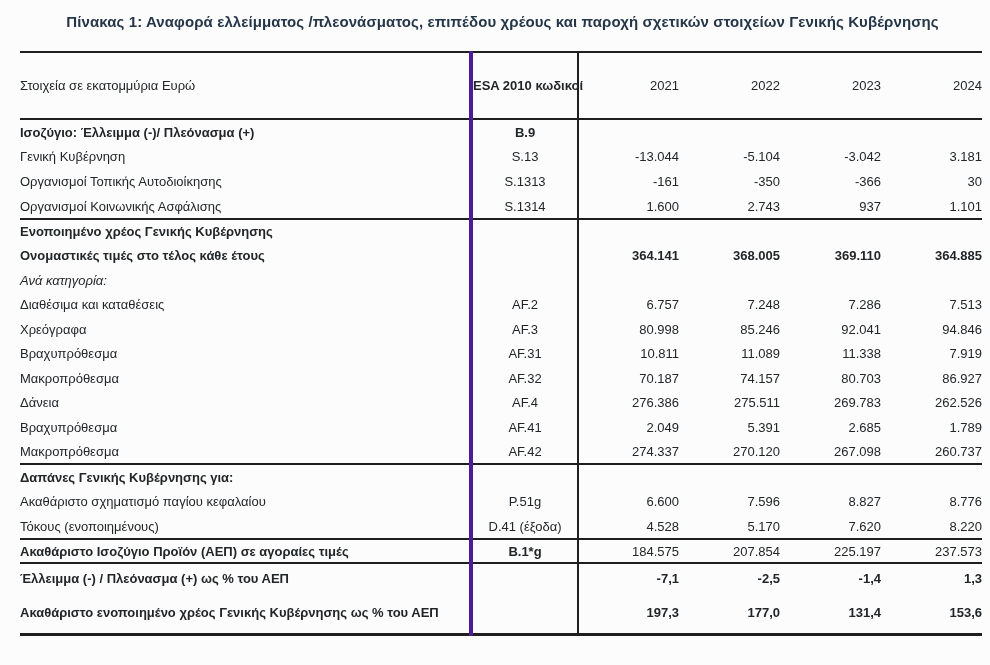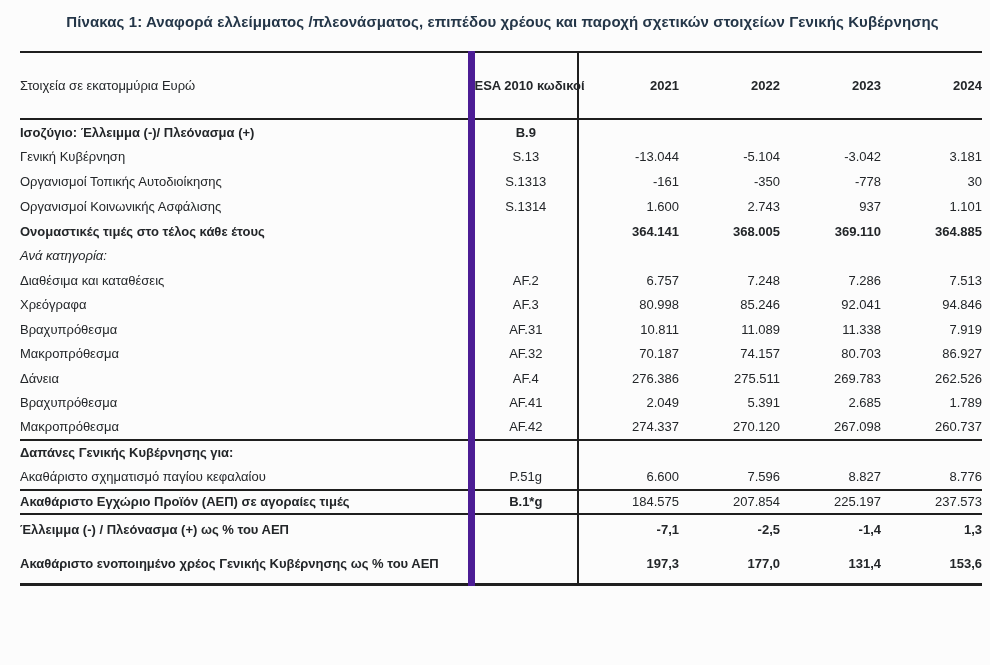--- a/index.html
+++ b/index.html
@@ -41,27 +41,27 @@
     text-align:left;font-weight:normal;
     padding-left:8px;padding-top:12px;
     font-size:13.5px;
   }
   th.code-hdr{
     font-weight:bold;text-align:center;
     white-space:pre-line;line-height:17px;
     font-size:13.5px;
   }
   th.year{
-    font-weight:bold;text-align:right;
+    font-weight:normal;text-align:right;
     padding-right:16px;padding-bottom:14px;
     font-size:13.5px;
   }
 
   .col-code{
-    border-left:7px solid #4c1d95;
+    border-left:4px solid #4c1d95;
     border-right:2px solid #1f1f1f;
     text-align:center;
   }
   td.col-label{text-align:left;}
   td.val{text-align:right;padding-right:16px;}
 
   tr.section-start td{border-top:2px solid #1f1f1f;}
 
   .ind-0{padding-left:8px;}
   .ind-1{padding-left:38px;}
@@ -120,30 +120,38 @@
           <td class="val">-13.044</td>
           <td class="val">-5.104</td>
           <td class="val">-3.042</td>
           <td class="val">3.181</td>
         </tr>
         <tr class="g-balance">
           <td class="col-label ind-1">Οργανισμοί Τοπικής Αυτοδιοίκησης</td>
           <td class="col-code">S.1313</td>
           <td class="val">-161</td>
           <td class="val">-350</td>
-          <td class="val">-778</td>
+          <td class="val">-366</td>
           <td class="val">30</td>
         </tr>
         <tr class="g-balance">
           <td class="col-label ind-1">Οργανισμοί Κοινωνικής Ασφάλισης</td>
           <td class="col-code">S.1314</td>
           <td class="val">1.600</td>
           <td class="val">2.743</td>
           <td class="val">937</td>
           <td class="val">1.101</td>
+        </tr>
+        <tr class="g-debt section-start">
+          <td class="col-label ind-0 lbl-bold">Ενοποιημένο χρέος Γενικής Κυβέρνησης</td>
+          <td class="col-code"></td>
+          <td class="val"></td>
+          <td class="val"></td>
+          <td class="val"></td>
+          <td class="val"></td>
         </tr>
         <tr class="g-debt bold-vals">
           <td class="col-label ind-0 lbl-bold">Ονομαστικές τιμές στο τέλος κάθε έτους</td>
           <td class="col-code"></td>
           <td class="val">364.141</td>
           <td class="val">368.005</td>
           <td class="val">369.110</td>
           <td class="val">364.885</td>
         </tr>
         <tr class="g-debt">
@@ -219,22 +227,30 @@
           <td class="val"></td>
         </tr>
         <tr class="g-expenditure">
           <td class="col-label ind-0">Ακαθάριστο σχηματισμό παγίου κεφαλαίου</td>
           <td class="col-code">P.51g</td>
           <td class="val">6.600</td>
           <td class="val">7.596</td>
           <td class="val">8.827</td>
           <td class="val">8.776</td>
         </tr>
+        <tr class="g-expenditure">
+          <td class="col-label ind-0">Τόκους (ενοποιημένους)</td>
+          <td class="col-code">D.41 (έξοδα)</td>
+          <td class="val">4.528</td>
+          <td class="val">5.170</td>
+          <td class="val">7.620</td>
+          <td class="val">8.220</td>
+        </tr>
         <tr class="g-gdp section-start">
-          <td class="col-label ind-0 lbl-bold">Ακαθάριστο Εγχώριο Προϊόν (ΑΕΠ) σε αγοραίες τιμές</td>
+          <td class="col-label ind-0 lbl-bold">Ακαθάριστο Ισοζύγιο Προϊόν (ΑΕΠ) σε αγοραίες τιμές</td>
           <td class="col-code code-bold">B.1*g</td>
           <td class="val">184.575</td>
           <td class="val">207.854</td>
           <td class="val">225.197</td>
           <td class="val">237.573</td>
         </tr>
         <tr class="g-deficit-ratio section-start bold-vals">
           <td class="col-label ind-0 lbl-bold">Έλλειμμα (-) / Πλεόνασμα (+) ως % του ΑΕΠ</td>
           <td class="col-code"></td>
           <td class="val">-7,1</td>

